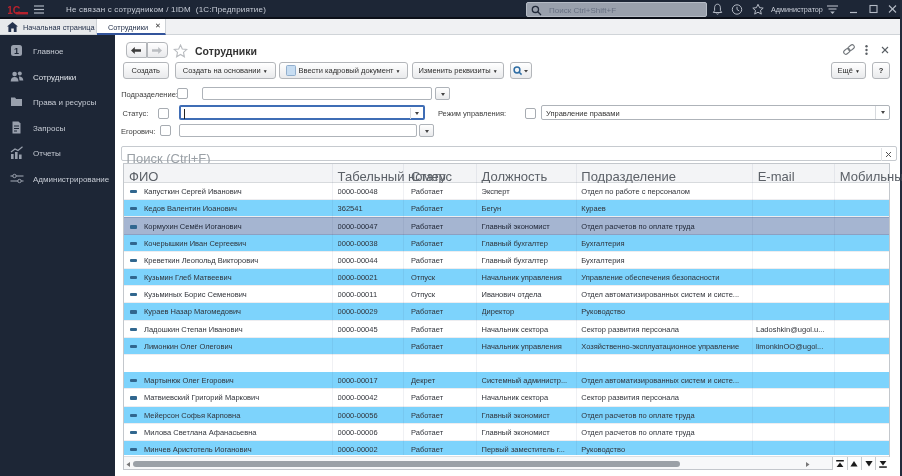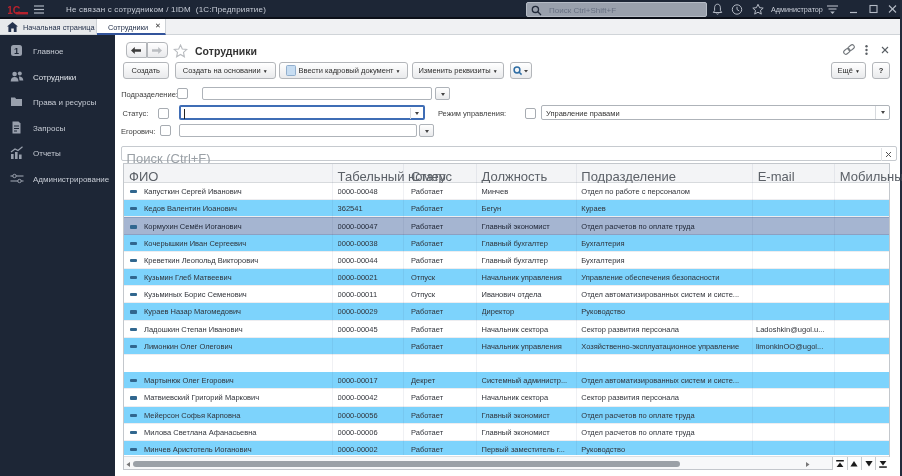--- a/index.html
+++ b/index.html
@@ -283,21 +283,21 @@
         <i class="vline" style="left:452px;height:19px"></i>
         <i class="vline" style="left:627.5px;height:19px"></i>
         <i class="vline" style="left:710px;height:19px"></i>
     </div>
     <div id="tbody">
 <div class="row" style="top:0.0px">
           <span class="dash"></span>
           <span class="c" style="left:20px;width:186px">Капусткин Сергей Иванович</span>
           <span class="c" style="left:213.6px;width:62px">0000-00048</span>
           <span class="c" style="left:287px;width:62px">Работает</span>
-          <span class="c" style="left:357.5px;width:92px">Минчев</span>
+          <span class="c" style="left:357.5px;width:92px">Эксперт</span>
           <span class="c" style="left:457.3px;width:167px">Отдел по работе с персоналом</span>
         </div>
 <div class="row alt" style="top:17.2px">
           <span class="dash"></span>
           <span class="c" style="left:20px;width:186px">Кедов Валентин Иоанович</span>
           <span class="c" style="left:213.6px;width:62px">362541</span>
           <span class="c" style="left:287px;width:62px">Работает</span>
           <span class="c" style="left:357.5px;width:92px">Бегун</span>
           <span class="c" style="left:457.3px;width:167px">Кураев</span>
         </div>

